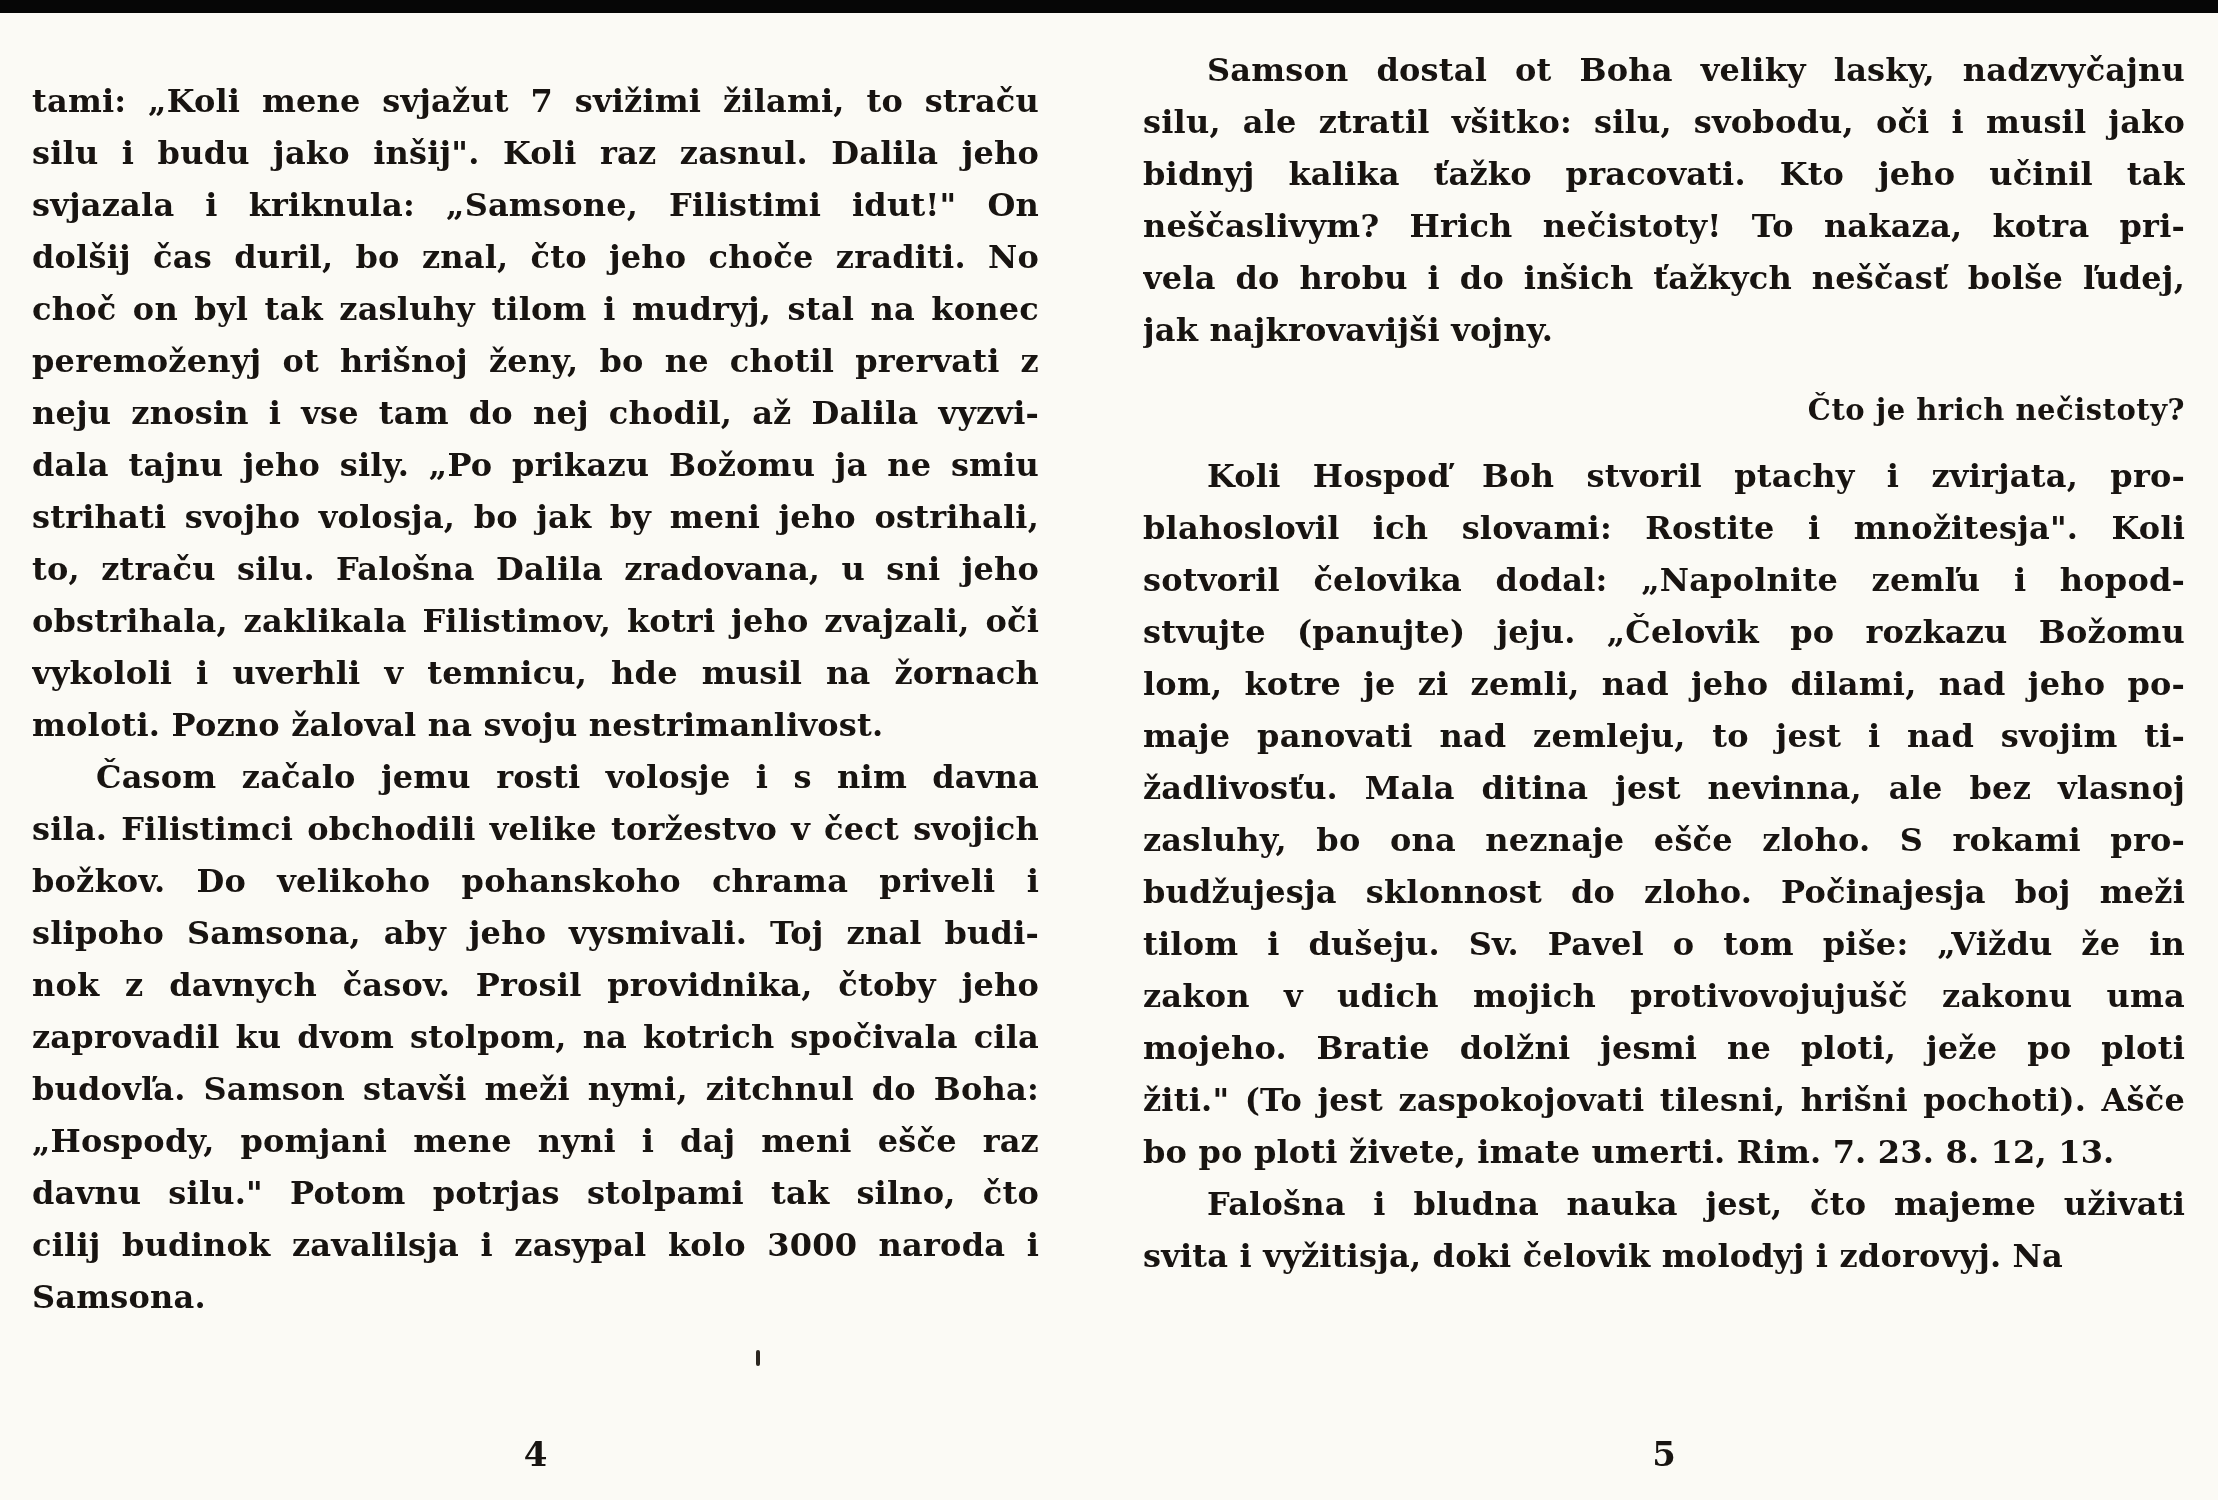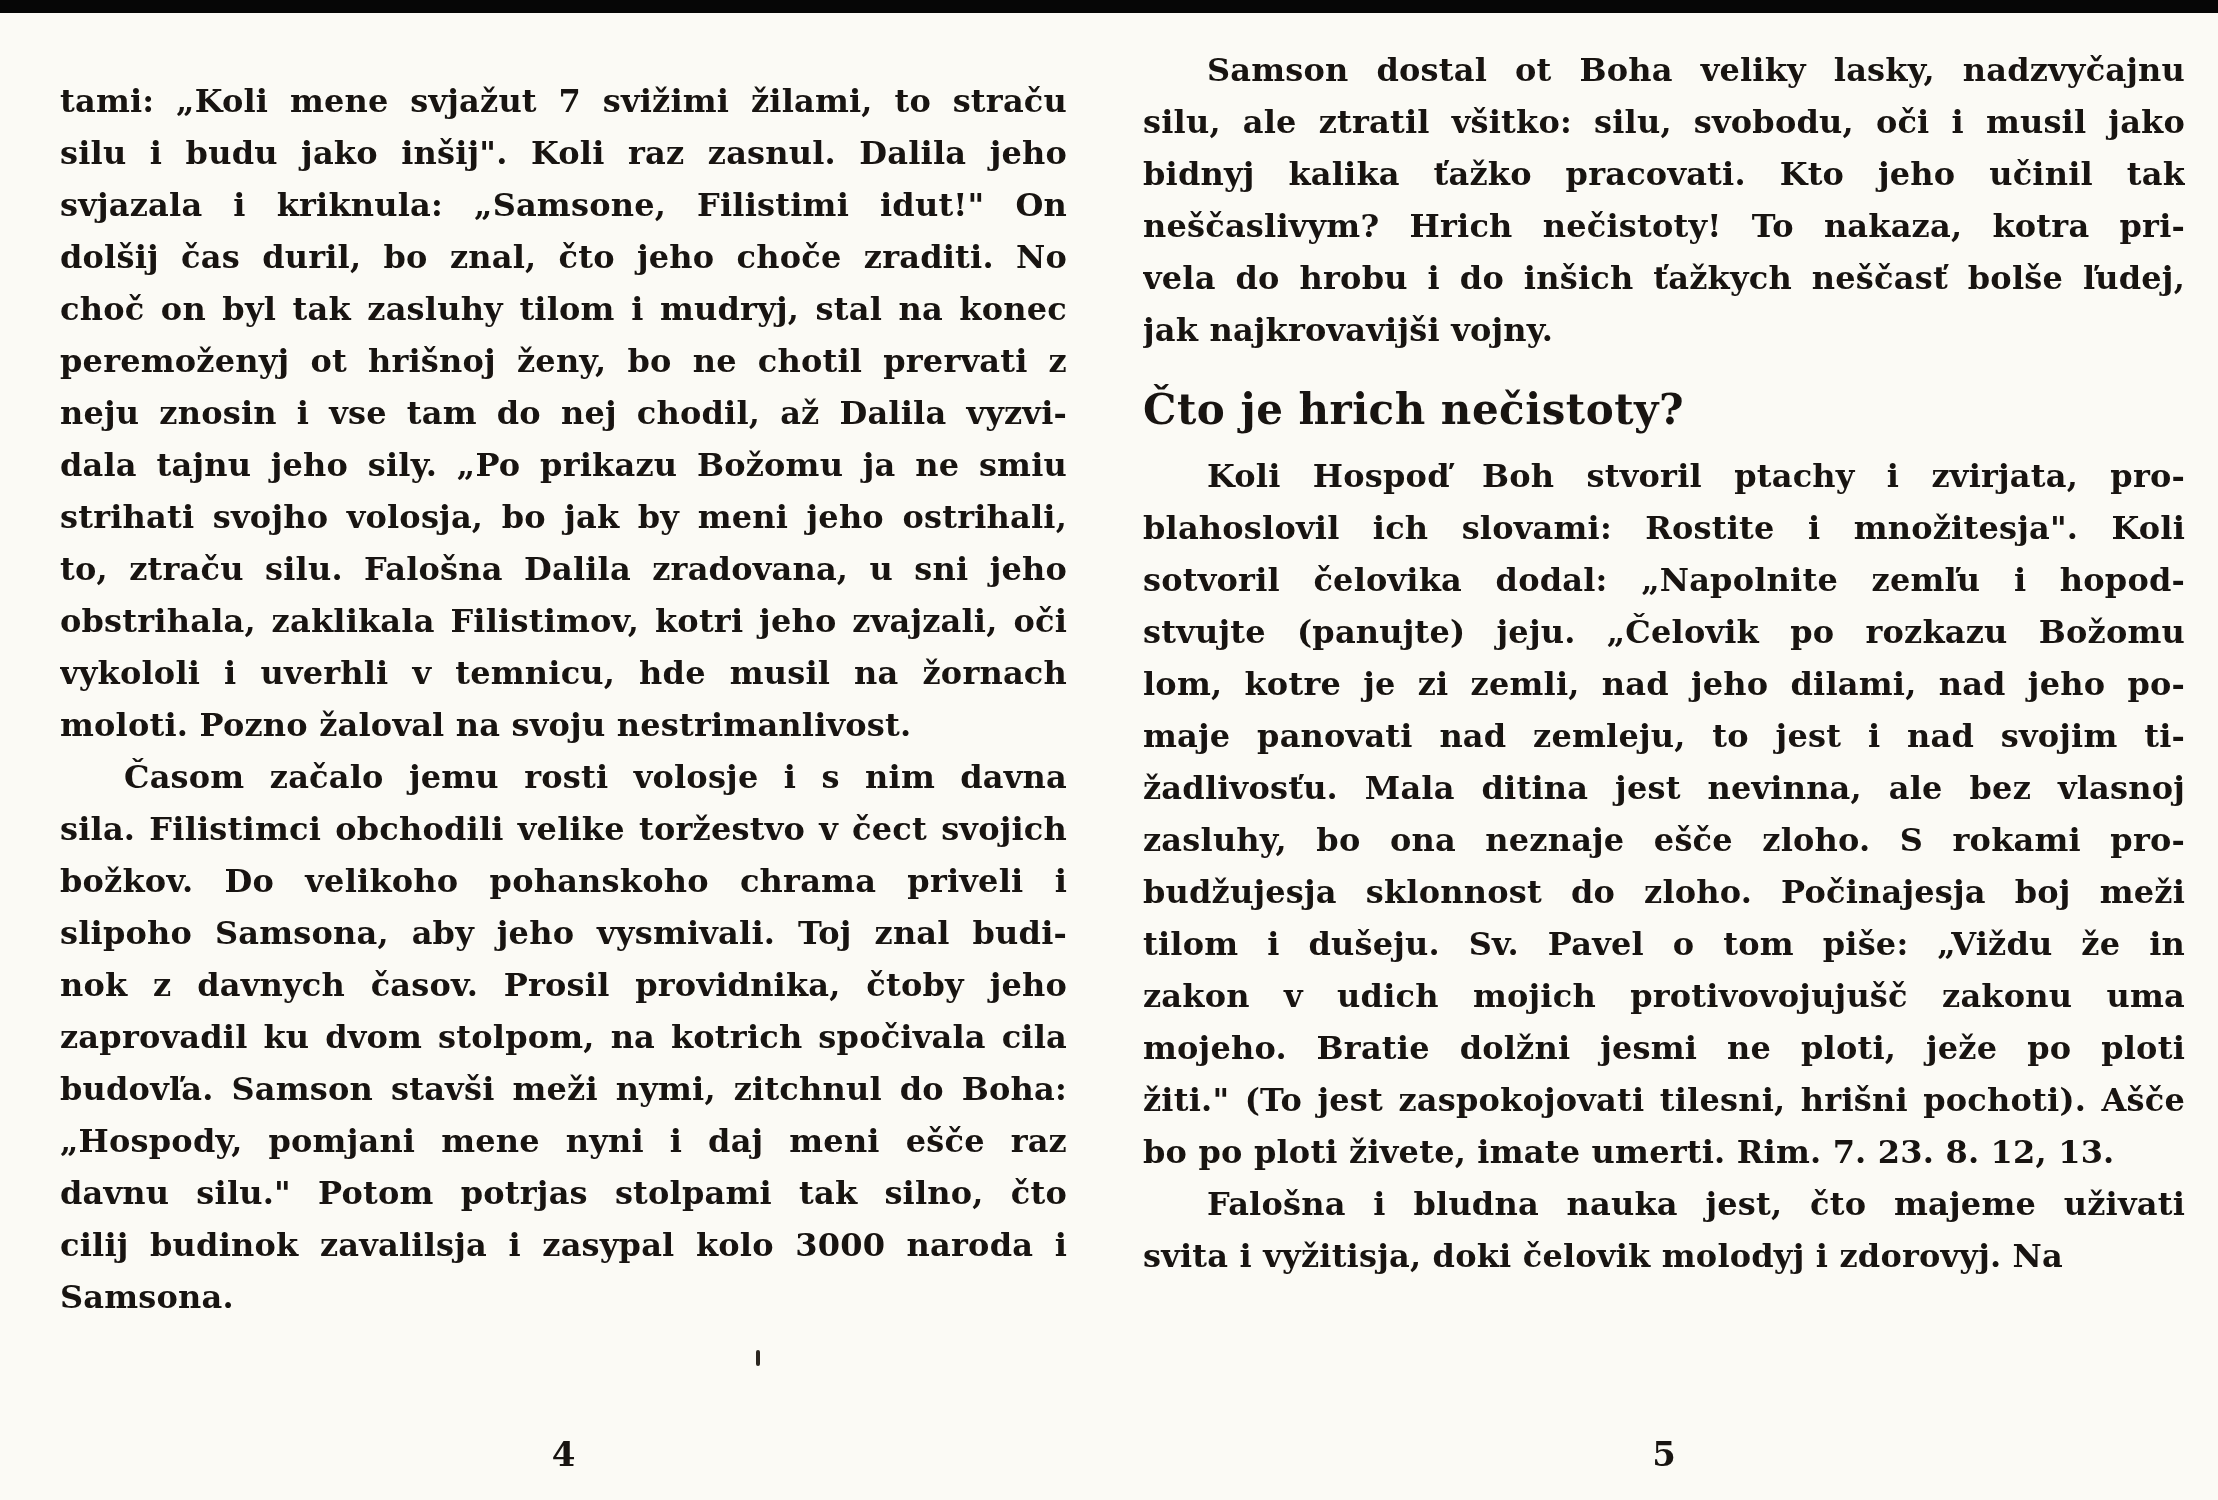--- a/index.html
+++ b/index.html
@@ -13,43 +13,43 @@
   }
   .spread { position: relative; width: 2218px; height: 1500px; }
 
   .scan-edge {
     position: absolute; left: 0; top: 0;
     width: 100%; height: 13px;
     background: #060606;
   }
 
   .page { position: absolute; top: 0; height: 1500px; }
-  .page.left  { left: 60px;  width: 1007px; padding-top: 75px; }
+  .page.left  { left: 32px;  width: 1007px; padding-top: 75px; }
   .page.right { left: 1143px; width: 1042px; padding-top: 44px; }
 
   .paragraph { margin: 0; }
 
   .tline {
     font-size: 32px;
     line-height: 52px;
     font-weight: 700;
     letter-spacing: 0.2px;
     text-align: justify;
     text-align-last: justify;
     white-space: nowrap;
     overflow: hidden;
   }
   .paragraph .tline:last-child { text-align-last: left; }
   .paragraph.indent .tline:first-child { text-indent: 64px; }
 
   .heading {
-    font-size: 42px;
+    font-size: 29px;
     line-height: 52px;
     font-weight: 700;
-    text-align: left;
+    text-align: right;
     margin: 28px 0 14px 0;
     letter-spacing: 0.5px;
   }
 
   .page-number {
     position: absolute;
     left: 0; right: 0;
     bottom: 26px;
     text-align: center;
     font-size: 34px;

